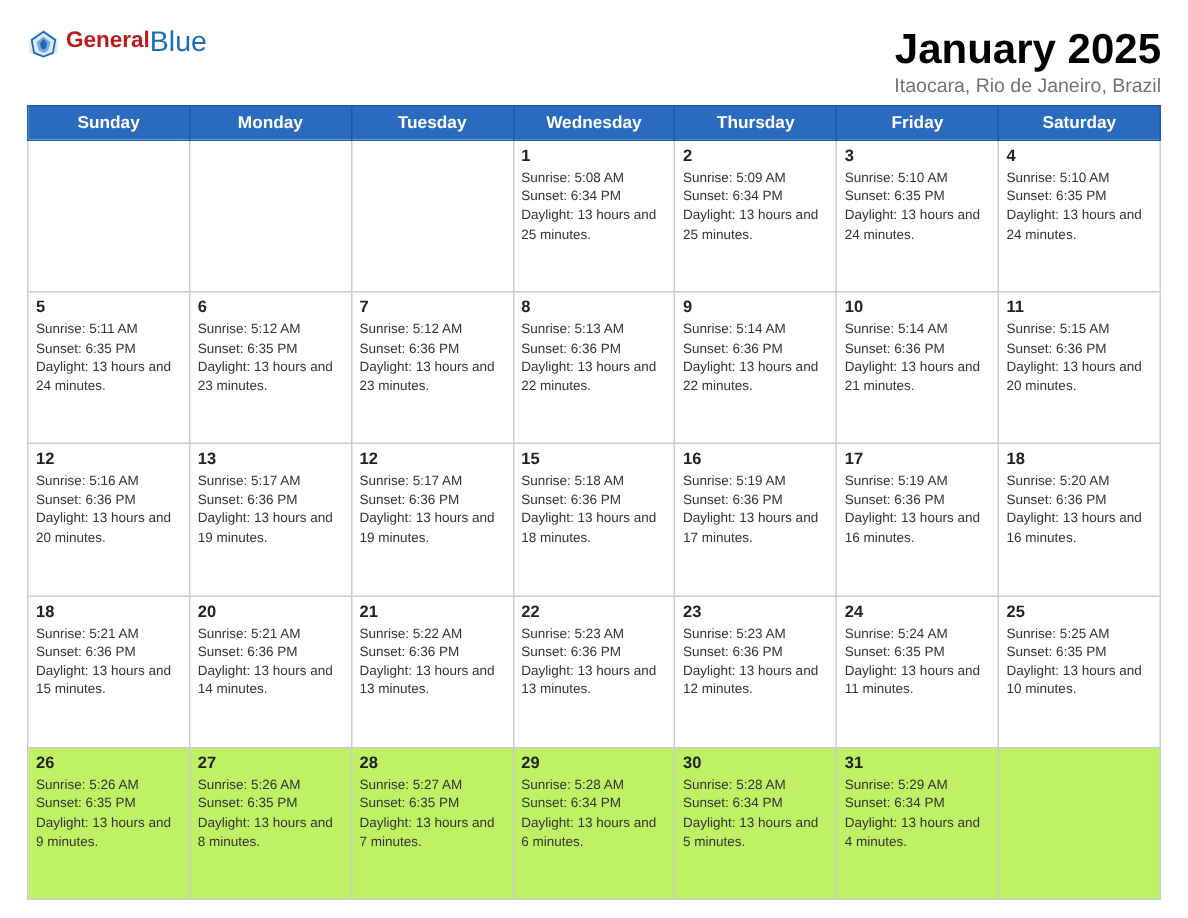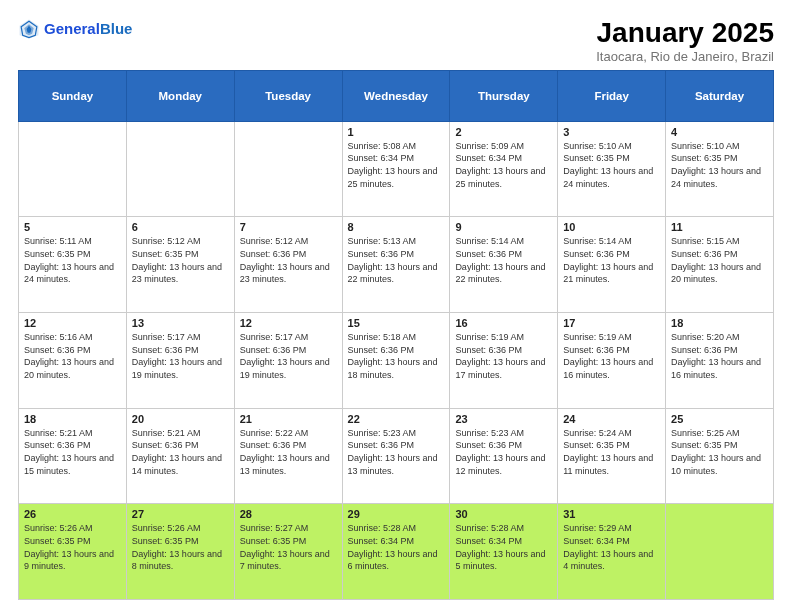--- a/index.html
+++ b/index.html
@@ -24,26 +24,26 @@
       margin-bottom: 6px;
     }
     .logo {
       display: flex;
       align-items: center;
       gap: 4px;
     }
     .logo-text-general {
       font-size: 15px;
       font-weight: bold;
-      color: #1d4ed8;
+      color: #b91c1c;
       line-height: 1.1;
     }
     .logo-text-blue {
-      font-size: 15px;
-      font-weight: bold;
+      font-size: 19px;
+      font-weight: normal;
       color: #1a6bbf;
       line-height: 1.1;
     }
     .logo-icon {
       width: 22px;
       height: 22px;
     }
     .title-block {
       text-align: right;
     }
@@ -63,21 +63,21 @@
       border-collapse: collapse;
       width: 100%;
       table-layout: fixed;
     }
     .calendar thead tr th {
       background-color: #2a6bbf;
       color: #fff;
       font-size: 11.5px;
       font-weight: bold;
       text-align: center;
-      padding: 19px 2px;
+      padding: 5px 2px;
       border: 1px solid #1e5aa8;
     }
     .calendar tbody tr td {
       border: 1px solid #ccc;
       vertical-align: top;
       padding: 4px 5px;
       font-size: 9.5px;
       color: #222;
       height: 80px;
     }

